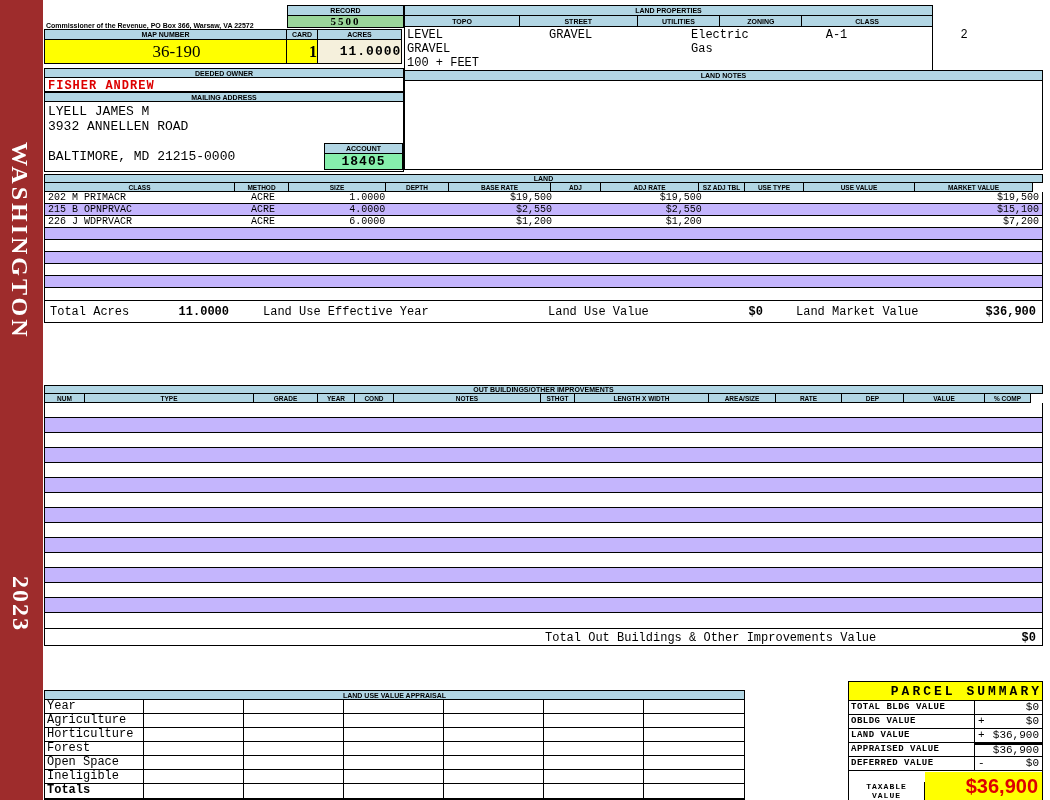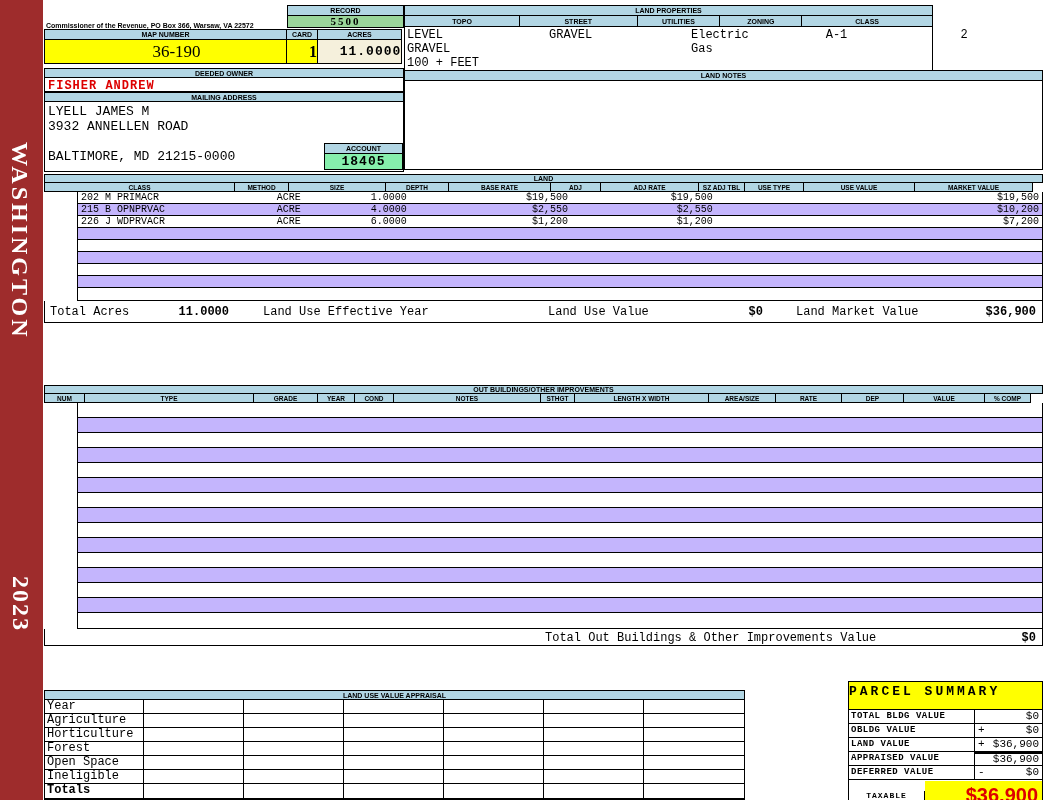--- a/index.html
+++ b/index.html
@@ -65,21 +65,21 @@
   .lnotes { position:absolute; left:404px; top:70px; width:639px; }
   .lnotes .bluebar { height:11px; }
   .lnotes-box { height:89px; border:1px solid #000; border-top:none; background:#fff; }
 
   
   .dtable { position:absolute; background:#fff; }
   .dtable .titlebar { height:10px; }
   .thead { display:flex; height:9px; }
   .thead .bluebar { height:9px; margin-left:-1px; border-top:none; font-size:6.5px; }
   .thead .bluebar:first-child { margin-left:0; }
-  .tbody { border:1px solid #000; border-top:none;margin-left:33px; }
+  .tbody { border:1px solid #000; border-top:none; }
   .trow { display:flex; border-bottom:1px solid #000; background:#fff; align-items:center;
           font:10px "Liberation Mono",monospace; }
   .trow:last-child { border-bottom:none; }
   .trow.alt, .erow.alt { background:#c4b5fd; }
   .erow { border-bottom:1px solid #000; }
   .erow:last-child { border-bottom:none; }
   .cell { padding:0 3px; white-space:nowrap; overflow:hidden; }
   .ta-l { text-align:left; } .ta-c { text-align:center; } .ta-r { text-align:right; }
 
   .land-table { left:44px; top:174px; width:999px; }
@@ -103,21 +103,21 @@
   .aprow { display:flex; height:14px; border-bottom:1px solid #000; background:#fff; }
   .aprow:last-child { border-bottom:none; }
   .aplabel { width:100px; font:12px "Liberation Mono",monospace; padding-left:2px; line-height:13px;
              border-right:1px solid #000; }
   .aprow.totals .aplabel { font-weight:bold; }
   .acell { width:100px; border-right:1px solid #000; }
   .acell:last-child { border-right:none; }
 
   
   .psum { position:absolute; left:848px; top:681px; width:195px; border:1px solid #000; background:#fff; }
-  .psum-title { height:28px; background:#ffff00; border-bottom:1px solid #000; text-align:left;
+  .psum-title { height:19px; background:#ffff00; border-bottom:1px solid #000; text-align:right;
                 font:bold 13px "Liberation Mono",monospace; letter-spacing:3px; line-height:19px; }
   .psrow { display:flex; height:14px; border-bottom:1px solid #000; }
   .pslabel { width:126px; border-right:1px solid #000; font:bold 9px "Liberation Mono",monospace;
              line-height:13px; padding-left:2px; letter-spacing:0.5px; }
   .psval { flex:1; display:flex; justify-content:space-between; font:11px "Liberation Mono",monospace;
            line-height:13px; padding:0 3px; }
   .psrow.sumline .psval { border-top:2px solid #000; line-height:11px; }
   .pstax { display:flex; height:29px;align-items:flex-end; }
   .pstaxlabel { width:76px; border-right:1px solid #000; font:bold 8px "Liberation Mono",monospace;
                 display:flex; flex-direction:column; align-items:center; justify-content:center; letter-spacing:1px; }
@@ -229,21 +229,21 @@
         <div class="cell ta-l" style="width:191px">215 B OPNPRVAC</div>
         <div class="cell ta-c" style="width:55px">ACRE</div>
         <div class="cell ta-r" style="width:98px">4.0000</div>
         <div class="cell ta-r" style="width:64px"></div>
         <div class="cell ta-r" style="width:103px">$2,550</div>
         <div class="cell ta-r" style="width:51px"></div>
         <div class="cell ta-r" style="width:99px">$2,550</div>
         <div class="cell ta-c" style="width:47px"></div>
         <div class="cell ta-c" style="width:60px"></div>
         <div class="cell ta-r" style="width:112px"></div>
-        <div class="cell ta-r" style="width:119px">$10,200</div>
+        <div class="cell ta-r" style="width:119px">$15,100</div>
       </div>
       <div class="trow">
         <div class="cell ta-l" style="width:191px">226 J WDPRVACR</div>
         <div class="cell ta-c" style="width:55px">ACRE</div>
         <div class="cell ta-r" style="width:98px">6.0000</div>
         <div class="cell ta-r" style="width:64px"></div>
         <div class="cell ta-r" style="width:103px">$1,200</div>
         <div class="cell ta-r" style="width:51px"></div>
         <div class="cell ta-r" style="width:99px">$1,200</div>
         <div class="cell ta-c" style="width:47px"></div>

